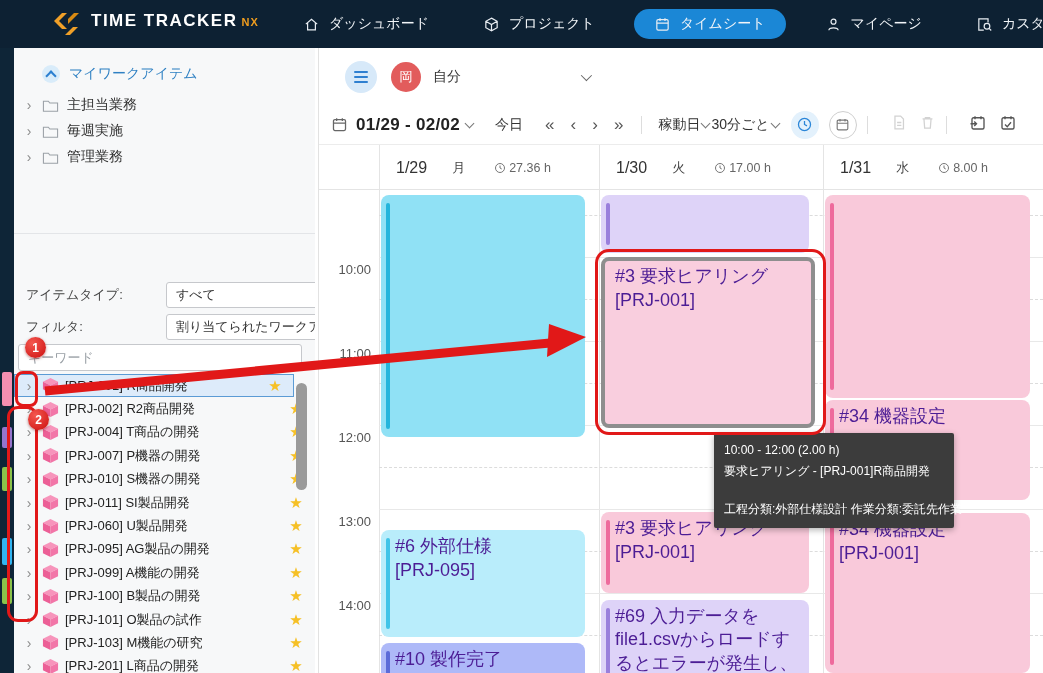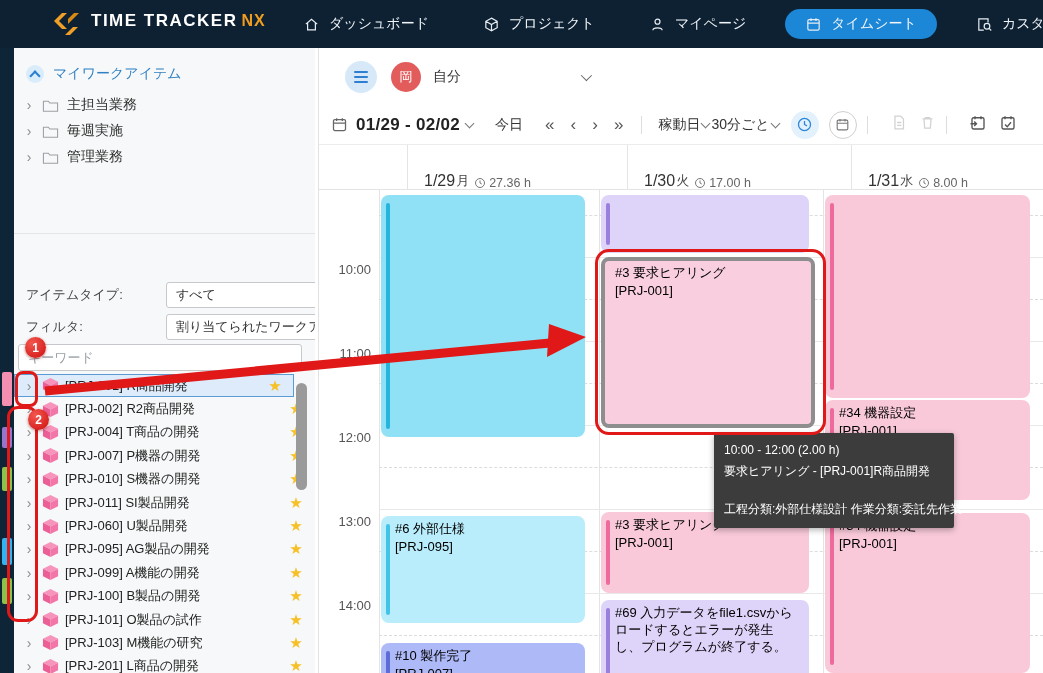--- a/index.html
+++ b/index.html
@@ -5,33 +5,33 @@
   * { margin:0; padding:0; box-sizing:border-box; }
   html,body { width:1043px; height:673px; overflow:hidden; }
   body { font-family:"Liberation Sans","DejaVu Sans",sans-serif; background:#fff; position:relative; }
   .page { position:absolute; inset:0; width:1043px; height:673px; overflow:hidden; }
 
   
   .navbar { position:absolute; left:0; top:0; width:1043px; height:48px; background:#0d2133; display:flex; align-items:center; z-index:10; }
   .logo { display:flex; align-items:baseline; margin-left:52px; }
   .logo-icon { width:30px; height:26px; margin-right:9px; align-self:center; }
   .logo-text { color:#fff; font-weight:bold; font-size:17px; letter-spacing:1.5px; }
-  .logo-nx { color:#f09d1e; font-weight:bold; font-size:16px; letter-spacing:1px; margin-left:4px; }
+  .logo-nx { color:#f09d1e; font-weight:bold; font-size:11px; letter-spacing:1px; margin-left:4px; }
   .nav-items { display:flex; align-items:center; position:absolute; left:276px; height:48px; }
   .nav-item { display:flex; align-items:center; gap:9px; color:#f2f5f8; font-size:14px; margin:0 17px; padding:6px 10px; border-radius:16px; cursor:pointer; white-space:nowrap; }
   .nav-item.active { background:#1b87d6; padding:6px 20px; margin:0 12px; }
   .nav-item svg { width:17px; height:17px; stroke:#e8edf2; fill:none; stroke-width:1.7; }
 
   
   .edge-strip { position:absolute; left:0; top:48px; width:14px; height:625px; background:#0e2537; z-index:5; }
   .edge-seg { position:absolute; left:2px; width:10px; border-radius:2px; }
 
   
   .sidebar { position:absolute; left:14px; top:48px; width:301px; height:625px; background:#f7f8f9; z-index:4; overflow:hidden; }
-  .side-section-header { display:flex; align-items:center; gap:9px; padding-left:12px; height:24px; position:absolute; left:0; right:0; }
+  .side-section-header { display:flex; align-items:center; gap:9px; padding-left:12px; height:24px; position:absolute; left:16px; right:0; }
   .side-section-title { color:#2f80c3; font-size:14px; }
   .toggle-circle { width:18px; height:18px; border-radius:50%; background:#d9ecfa; position:relative; flex:0 0 auto; cursor:pointer; }
   .toggle-circle::after { content:""; position:absolute; left:5px; top:7px; width:6px; height:6px; border-left:2px solid #2b7fd0; border-top:2px solid #2b7fd0; transform:rotate(45deg); }
   .folder-list { position:absolute; left:0; top:44px; right:0; }
   .folder-row { display:flex; align-items:center; height:26px; padding-left:10px; gap:8px; font-size:14px; color:#333; cursor:pointer; }
   .tree-chev { color:#8b8b8b; font-size:14px; width:10px; text-align:center; }
   .folder-row svg { width:17px; height:15px; stroke:#9aa0a6; fill:none; stroke-width:1.5; }
   .side-divider { position:absolute; left:0; right:0; top:185px; height:1px; background:#e3e5e8; }
   .field-row { position:absolute; left:6px; display:flex; align-items:center;gap:42px; }
   .field-label { font-size:13px; color:#444; width:104px; padding-left:6px; }
@@ -65,32 +65,32 @@
   .today-btn { font-size:14px; color:#333; margin:0 14px 0 22px; cursor:pointer; }
   .nav-arrow { font-size:17px; color:#555; margin:0 8px; cursor:pointer; }
   .tb-sep { width:1px; height:18px; background:#ddd; margin:0 10px; }
   .dd-label { font-size:14px; color:#333; margin-left:6px; cursor:pointer; }
   .circle-btn { width:28px; height:28px; border-radius:50%; display:flex; align-items:center; justify-content:center; margin-left:12px; cursor:pointer; }
   .circle-btn.blue { background:#e3f1fc; }
   .circle-btn.gray { background:#fff; border:1px solid #cfcfcf; }
   .ghost { margin-left:12px; cursor:default; }
 
   .day-header-row { position:absolute; left:0; top:97px; right:0; height:45px; border-bottom:1px solid #e4e4e4; }
-  .day-header { position:absolute; top:0; height:45px; border-left:1px solid #e4e4e4; display:flex; align-items:flex-end; padding-left:16px; gap:1px;margin-left:28px; }
+  .day-header { position:absolute; top:0; height:45px; border-left:1px solid #e4e4e4; display:flex; align-items:center; padding-left:16px; gap:25px; }
   .dh-date { font-size:16px; color:#333; }
   .dh-dow { font-size:13px; color:#444; }
   .dh-hours { font-size:12.5px; color:#666; display:flex; align-items:center; gap:3px; margin-left:4px; }
 
   .cal-body { position:absolute; left:0; top:142px; right:0; height:483px; overflow:hidden; }
   .vline { position:absolute; top:0; bottom:0; width:1px; background:#e4e4e4; }
   .hline { position:absolute; left:60px; right:0; height:1px; background:#e8e8e8; }
   .hline.dashed { background:none; border-top:1px dashed #dcdcdc; }
   .time-label { position:absolute; left:0; width:52px; text-align:right; font-size:13px; color:#555; }
 
-  .event { position:absolute; border-radius:8px; padding:5px 10px 5px 14px; font-size:13px; color:#000000; line-height:1.3; overflow:hidden; }
+  .event { position:absolute; border-radius:8px; padding:5px 10px 5px 14px; font-size:18px; color:#4c1d95; line-height:1.3; overflow:hidden; }
   .event::before { content:""; position:absolute; left:5px; top:8px; bottom:8px; width:4px; border-radius:2px; background:var(--bar); }
   .ev-cyan { background:#90e1f5; --bar:#25b5dc; }
   .ev-cyan-light { background:#b9edfb; --bar:#41c4e8; }
   .ev-periwinkle { background:#aeb9f8; --bar:#5c6bd8; }
   .ev-lavender { background:#ded3f8; --bar:#9a7fdc; }
   .ev-pink { background:#f9c9da; --bar:#ee6a9c; }
   .event.selected { border:4px solid #8e8e8e; background:#f9cede; padding:4px 8px 4px 10px; }
   .event.selected::before { display:none; }
   .ev-code { margin-top:1px; }
 
@@ -124,33 +124,33 @@
             <path d="M4 11.5 12 4.5l8 7M6.5 10v9.5h11V10"></path>
           </svg>
           <span>ダッシュボード</span>
         </div>
         <div class="nav-item">
           <svg viewBox="0 0 24 24">
             <path d="M12 3l8 4.5v9L12 21l-8-4.5v-9L12 3zM4 7.5 12 12l8-4.5M12 12v9"></path>
           </svg>
           <span>プロジェクト</span>
         </div>
+        <div class="nav-item active">
+          <svg viewBox="0 0 24 24">
+            <rect x="4" y="5" width="16" height="15" rx="2"></rect>
+            <path d="M4 10h16M8.5 3v4M15.5 3v4"></path>
+          </svg>
+          <span>タイムシート</span>
+        </div>
         <div class="nav-item">
           <svg viewBox="0 0 24 24">
             <circle cx="12" cy="8" r="3.5"></circle>
             <path d="M5.5 20c0-4.5 13-4.5 13 0"></path>
           </svg>
           <span>マイページ</span>
-        </div>
-        <div class="nav-item active">
-          <svg viewBox="0 0 24 24">
-            <rect x="4" y="5" width="16" height="15" rx="2"></rect>
-            <path d="M4 10h16M8.5 3v4M15.5 3v4"></path>
-          </svg>
-          <span>タイムシート</span>
         </div>
         <div class="nav-item">
           <svg viewBox="0 0 24 24">
             <path d="M17 9V4H4v16h7"></path>
             <circle cx="15.5" cy="14.5" r="4"></circle>
             <path d="M18.5 17.5 21.5 20.5"></path>
           </svg>
           <span>カスタム検索</span>
         </div>
       </div>
@@ -468,21 +468,21 @@
         <div class="time-label" style="top: 72px;">10:00</div>
         <div class="hline" style="top: 151px;"></div>
         <div class="time-label" style="top: 156px;">11:00</div>
         <div class="hline" style="top: 235px;"></div>
         <div class="time-label" style="top: 240px;">12:00</div>
         <div class="hline" style="top: 319px;"></div>
         <div class="time-label" style="top: 324px;">13:00</div>
         <div class="hline" style="top: 403px;"></div>
         <div class="time-label" style="top: 408px;">14:00</div>
         <div class="event ev-cyan" style="left: 62px; width: 204px; top: 5px; height: 242px;"></div>
-        <div class="event ev-cyan-light" style="left: 62px; width: 204px; top: 326px; height: 107px;">
+        <div class="event ev-cyan-light" style="left: 62px; width: 204px; top: 340px; height: 107px;">
           <div class="ev-title">#6 外部仕様</div>
           <div class="ev-code">[PRJ-095]</div>
         </div>
         <div class="event ev-periwinkle" style="left: 62px; width: 204px; top: 453px; height: 46px;">
           <div class="ev-title">#10 製作完了</div>
           <div class="ev-code">[PRJ-007]</div>
         </div>
         <div class="event ev-lavender" style="left: 282px; width: 208px; top: 5px; height: 58px;"></div>
         <div class="event ev-pink selected" style="left: 282px; width: 214px; top: 67px; height: 171px;">
           <div class="ev-title">#3 要求ヒアリング</div>

